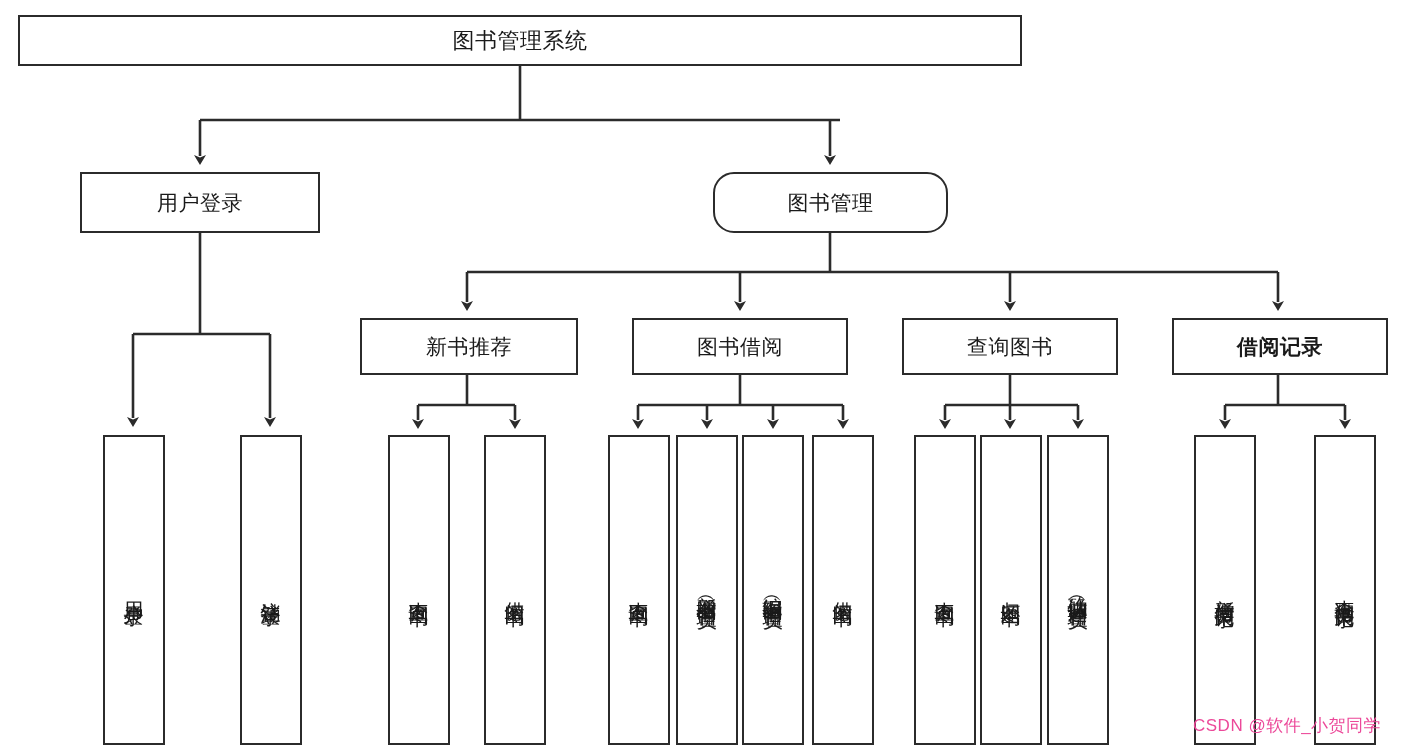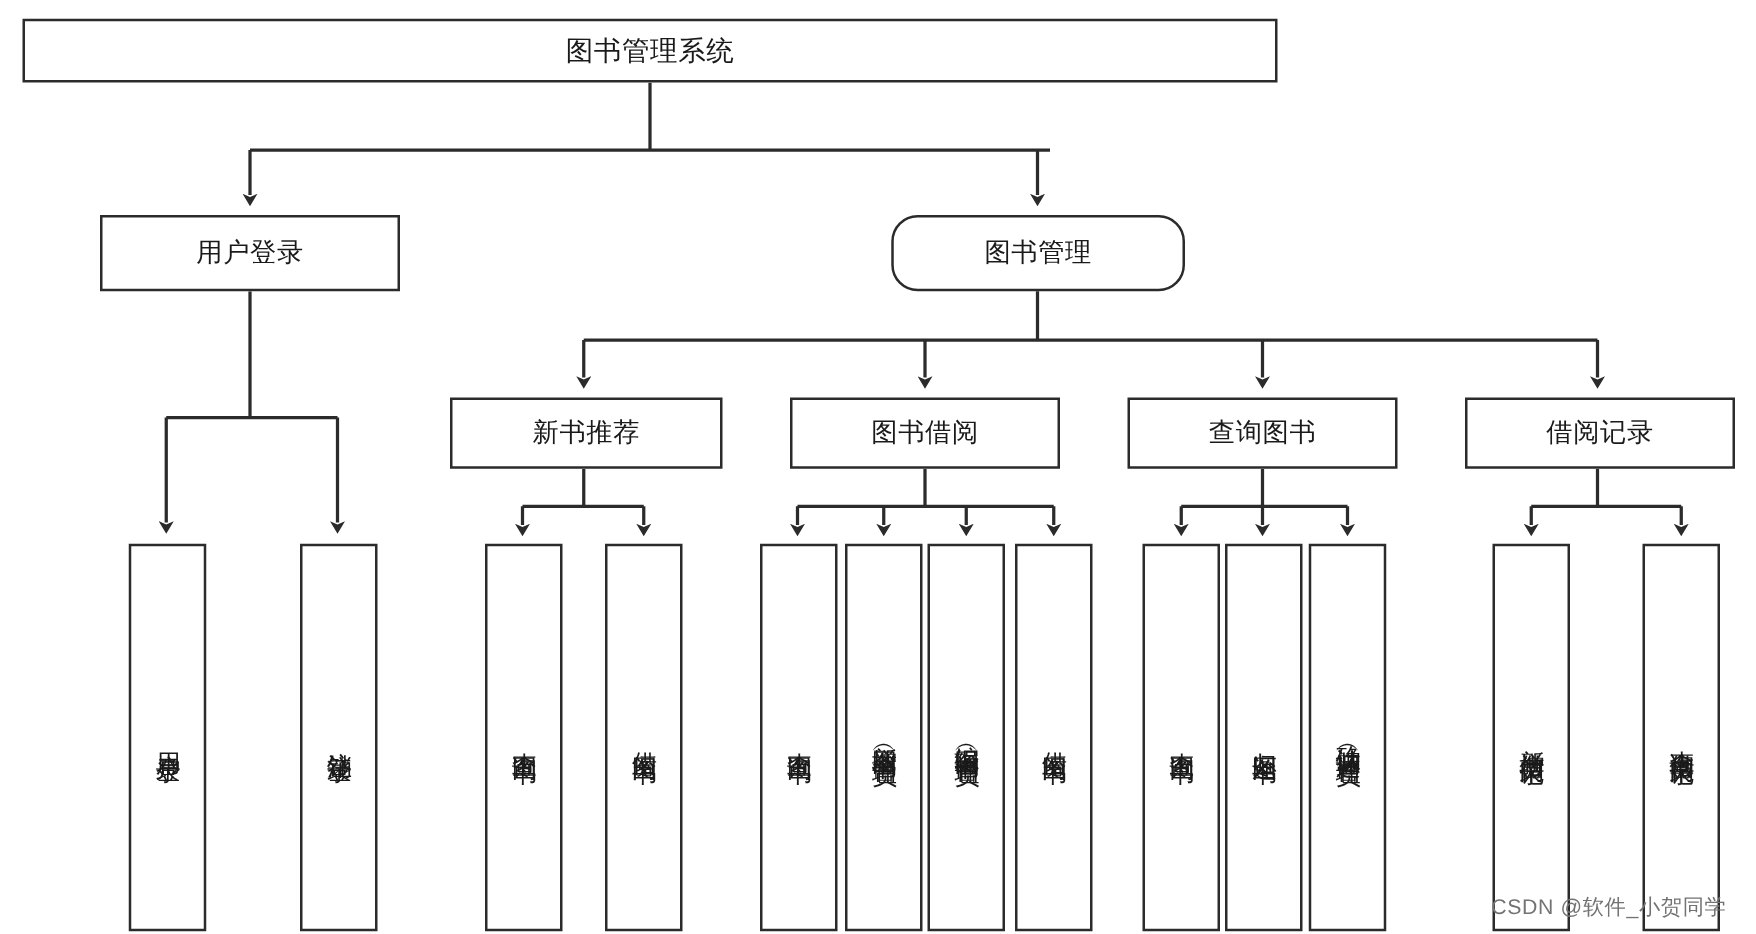--- a/index.html
+++ b/index.html
@@ -51,21 +51,21 @@
   }
   svg.links{
     position:absolute;
     left:0;top:0;
     width:1405px;
     height:747px;
     pointer-events:none;
   }
   .watermark{
     position:absolute;
-    color:#737373;
+    color:#ec4899;
     font-size:17px;
     letter-spacing:0.5px;
     white-space:nowrap;
     user-select:none;
   }
 </style>
 </head>
 <body>
 
 <div id="canvas">
@@ -133,21 +133,21 @@
 
   <div class="node h-node" style="left:360px;top:318px;width:218px;height:57px;">
     <span class="lbl">新书推荐</span>
   </div>
   <div class="node h-node" style="left:632px;top:318px;width:216px;height:57px;">
     <span class="lbl">图书借阅</span>
   </div>
   <div class="node h-node" style="left:902px;top:318px;width:216px;height:57px;">
     <span class="lbl">查询图书</span>
   </div>
-  <div class="node h-node" style="left:1172px;top:318px;width:216px;height:57px;">
+  <div class="node h-node" style="left:1172px;top:318px;width:216px;height:57px;font-weight:bold;">
     <span class="lbl">借阅记录</span>
   </div>
 
   <div class="node v-node" style="left:103px;top:435px;width:62px;height:310px;">
     <span class="lbl">用户登录</span>
   </div>
   <div class="node v-node" style="left:240px;top:435px;width:62px;height:310px;">
     <span class="lbl">注销登录</span>
   </div>
 

